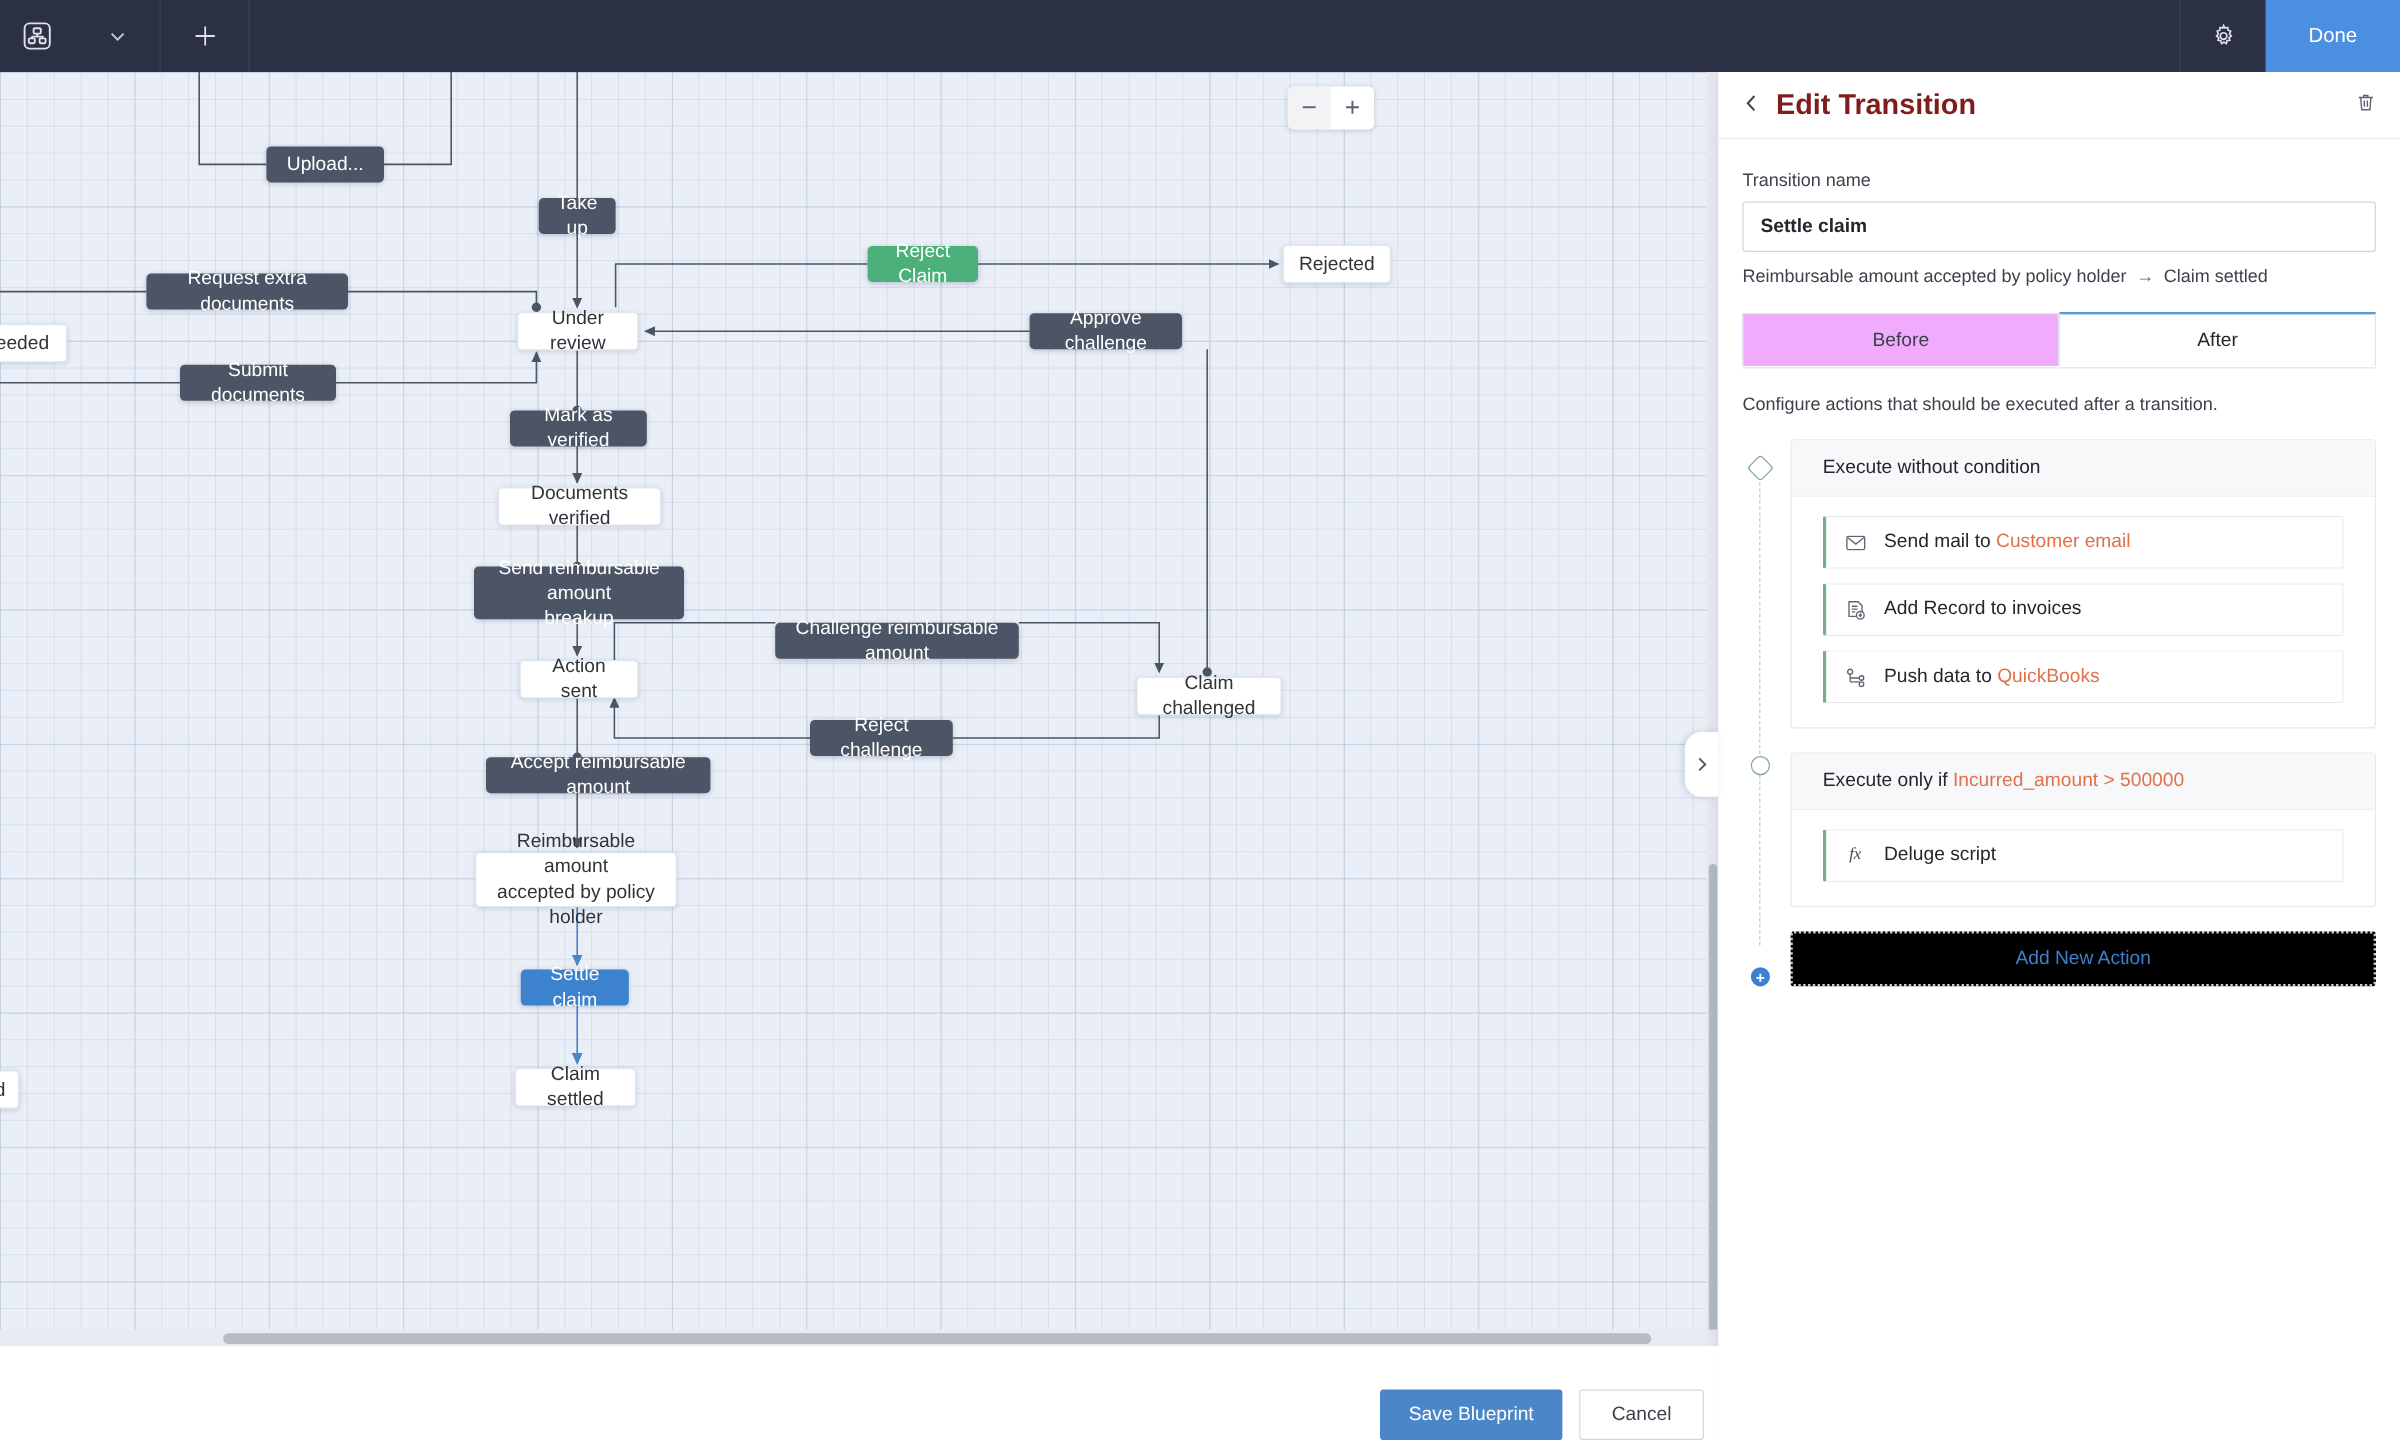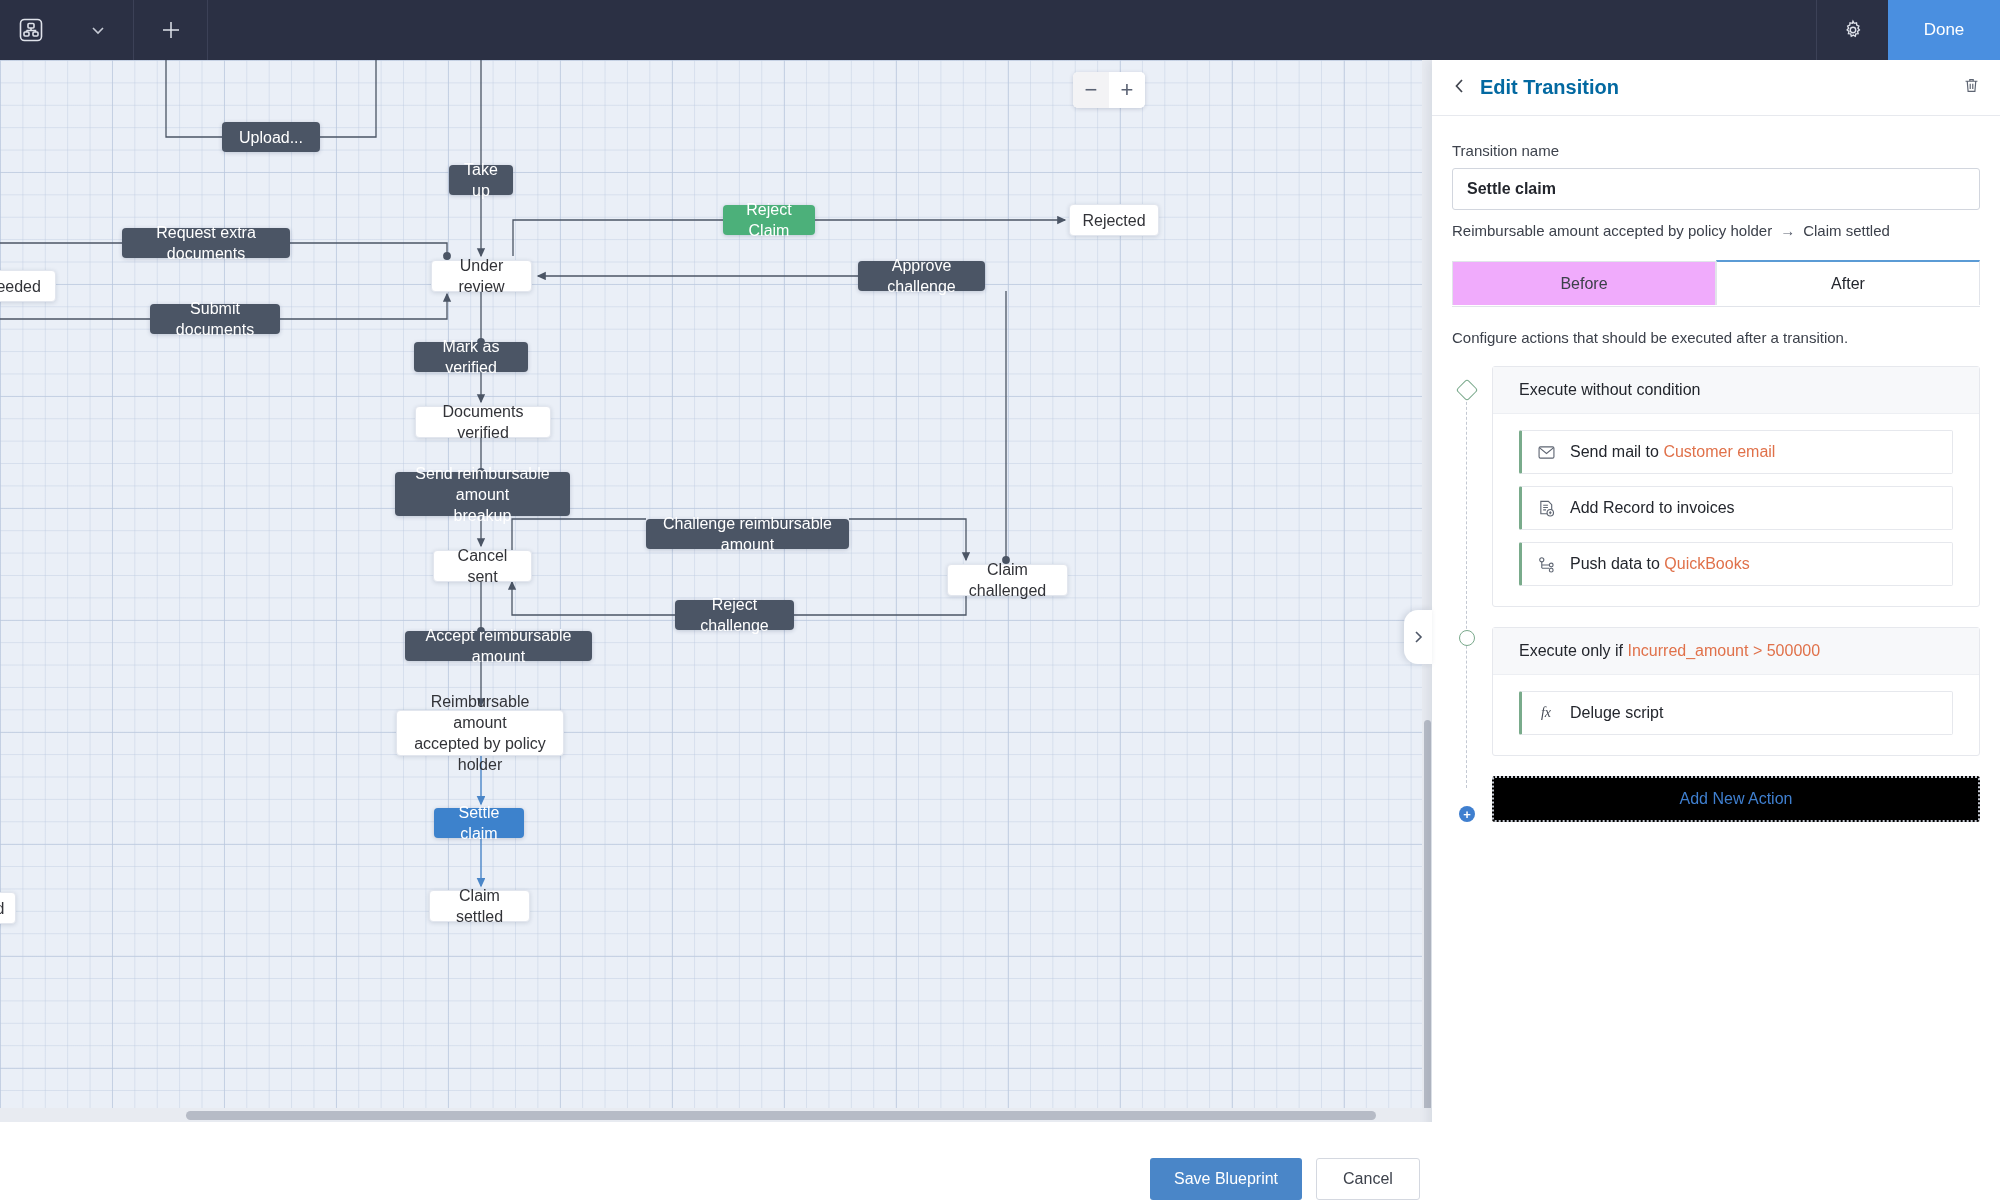--- a/index.html
+++ b/index.html
@@ -134,21 +134,21 @@
     width: 568px; height: 1140px;
     background: #ffffff;
     box-shadow: -3px 0 10px rgba(40,55,90,.10);
     z-index: 20;
   }
   .panel-head {
     height: 56px; display:flex; align-items:center;
     border-bottom: 1px solid #e7e9ee; padding: 0 20px;
   }
   .ph-back { font-size: 19px; color:#41454f; cursor:pointer; margin-right:12px; line-height:1; }
-  .ph-title { font-size: 20px; color:#0369a1; font-weight:700; flex:1; }
+  .ph-title { font-size: 24px; color:#7f1d1d; font-weight:700; flex:1; }
   .ph-trash { color:#5d6472; cursor:pointer; }
 
   .panel-body { padding: 26px 20px 0 20px; }
   .fld-label { font-size: 15px; color:#3e434d; margin-bottom: 9px; }
   .fld-input {
     width: 100%; height: 42px; border:1px solid #d2d6de; border-radius:3px;
     padding: 0 14px; font-size: 16px; color:#23262d; font-weight:700;
     font-family:"Liberation Sans", sans-serif; background:#fff;
   }
   .fld-caption {
@@ -339,26 +339,26 @@
   <div id="nodes-host">
       <div class="node trans" style="left: 222px; top: 62px; width: 98px; height: 30px;">Upload...</div>
       <div class="node trans" style="left: 449px; top: 105px; width: 64px; height: 30px;">Take up</div>
       <div class="node trans trans-green" style="left: 723px; top: 145px; width: 92px; height: 30px;">Reject Claim</div>
       <div class="node state" style="left: 1069px; top: 144px; width: 90px; height: 32px;">Rejected</div>
       <div class="node trans" style="left: 122px; top: 168px; width: 168px; height: 30px;">Request extra documents</div>
       <div class="node state" style="left: -40px; top: 210px; width: 96px; height: 32px;">s needed</div>
       <div class="node state" style="left: 431px; top: 200px; width: 101px; height: 32px;">Under review</div>
       <div class="node trans" style="left: 858px; top: 201px; width: 127px; height: 30px;">Approve challenge</div>
       <div class="node trans" style="left: 150px; top: 244px; width: 130px; height: 30px;">Submit documents</div>
-      <div class="node trans" style="left: 414px; top: 282px; width: 114px; height: 30px;">Mark as verified</div>
+      <div class="node trans" style="left: 425px; top: 282px; width: 114px; height: 30px;">Mark as verified</div>
       <div class="node state" style="left: 415px; top: 346px; width: 136px; height: 32px;">Documents verified</div>
       <div class="node trans" style="left: 395px; top: 412px; width: 175px; height: 44px;">Send reimbursable amount
 breakup</div>
       <div class="node trans" style="left: 646px; top: 459px; width: 203px; height: 30px;">Challenge reimbursable amount</div>
-      <div class="node state" style="left: 433px; top: 490px; width: 99px; height: 32px;">Cancel sent</div>
+      <div class="node state" style="left: 433px; top: 490px; width: 99px; height: 32px;">Action sent</div>
       <div class="node state" style="left: 947px; top: 504px; width: 121px; height: 32px;">Claim challenged</div>
       <div class="node trans" style="left: 675px; top: 540px; width: 119px; height: 30px;">Reject challenge</div>
       <div class="node trans" style="left: 405px; top: 571px; width: 187px; height: 30px;">Accept reimbursable amount</div>
       <div class="node state" style="left: 396px; top: 650px; width: 168px; height: 46px;">Reimbursable amount
 accepted by policy holder</div>
       <div class="node trans trans-blue" style="left: 434px; top: 748px; width: 90px; height: 30px;">Settle claim</div>
       <div class="node state" style="left: 429px; top: 830px; width: 101px; height: 32px;">Claim settled</div>
       <div class="node state" style="left: -16px; top: 832px; width: 32px; height: 32px;">d</div>
     </div>
 

